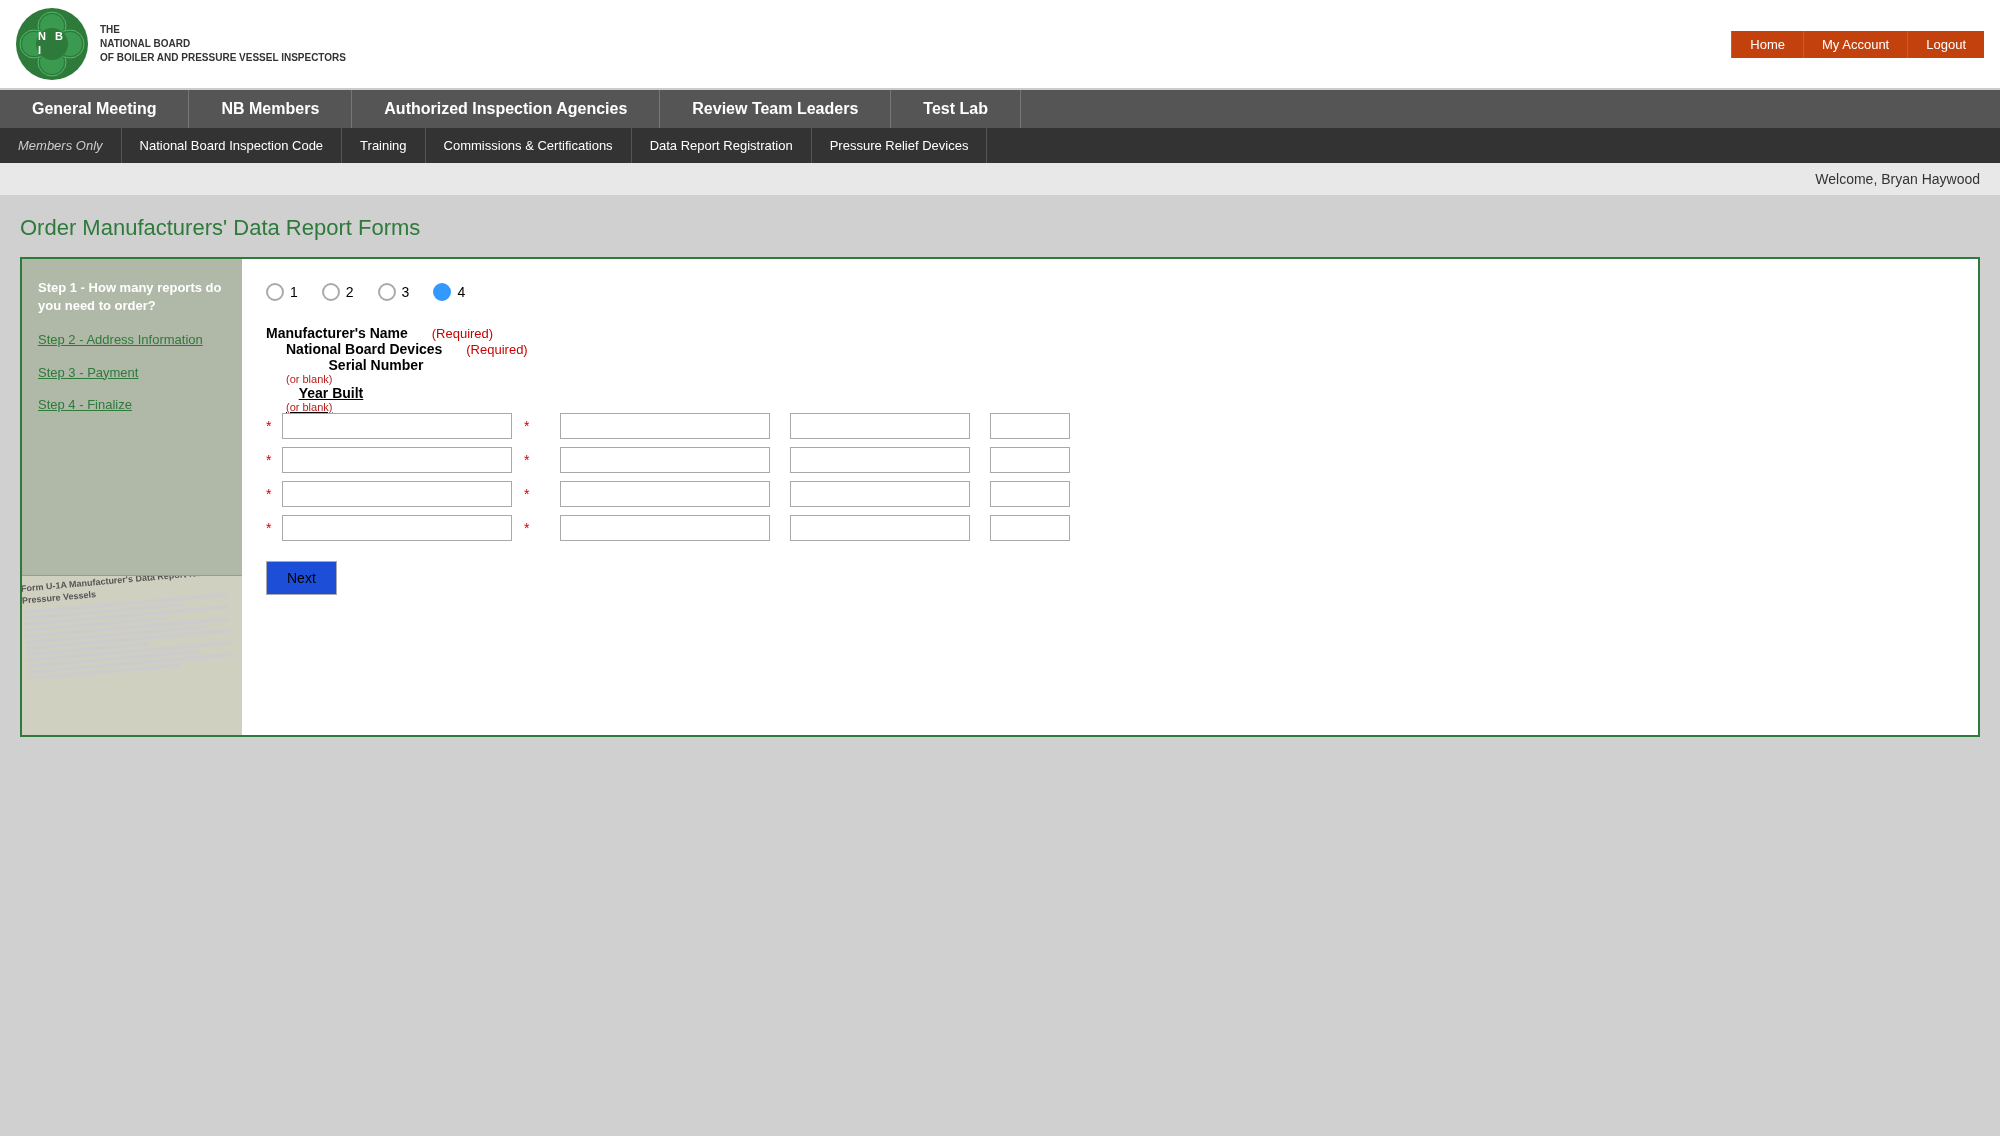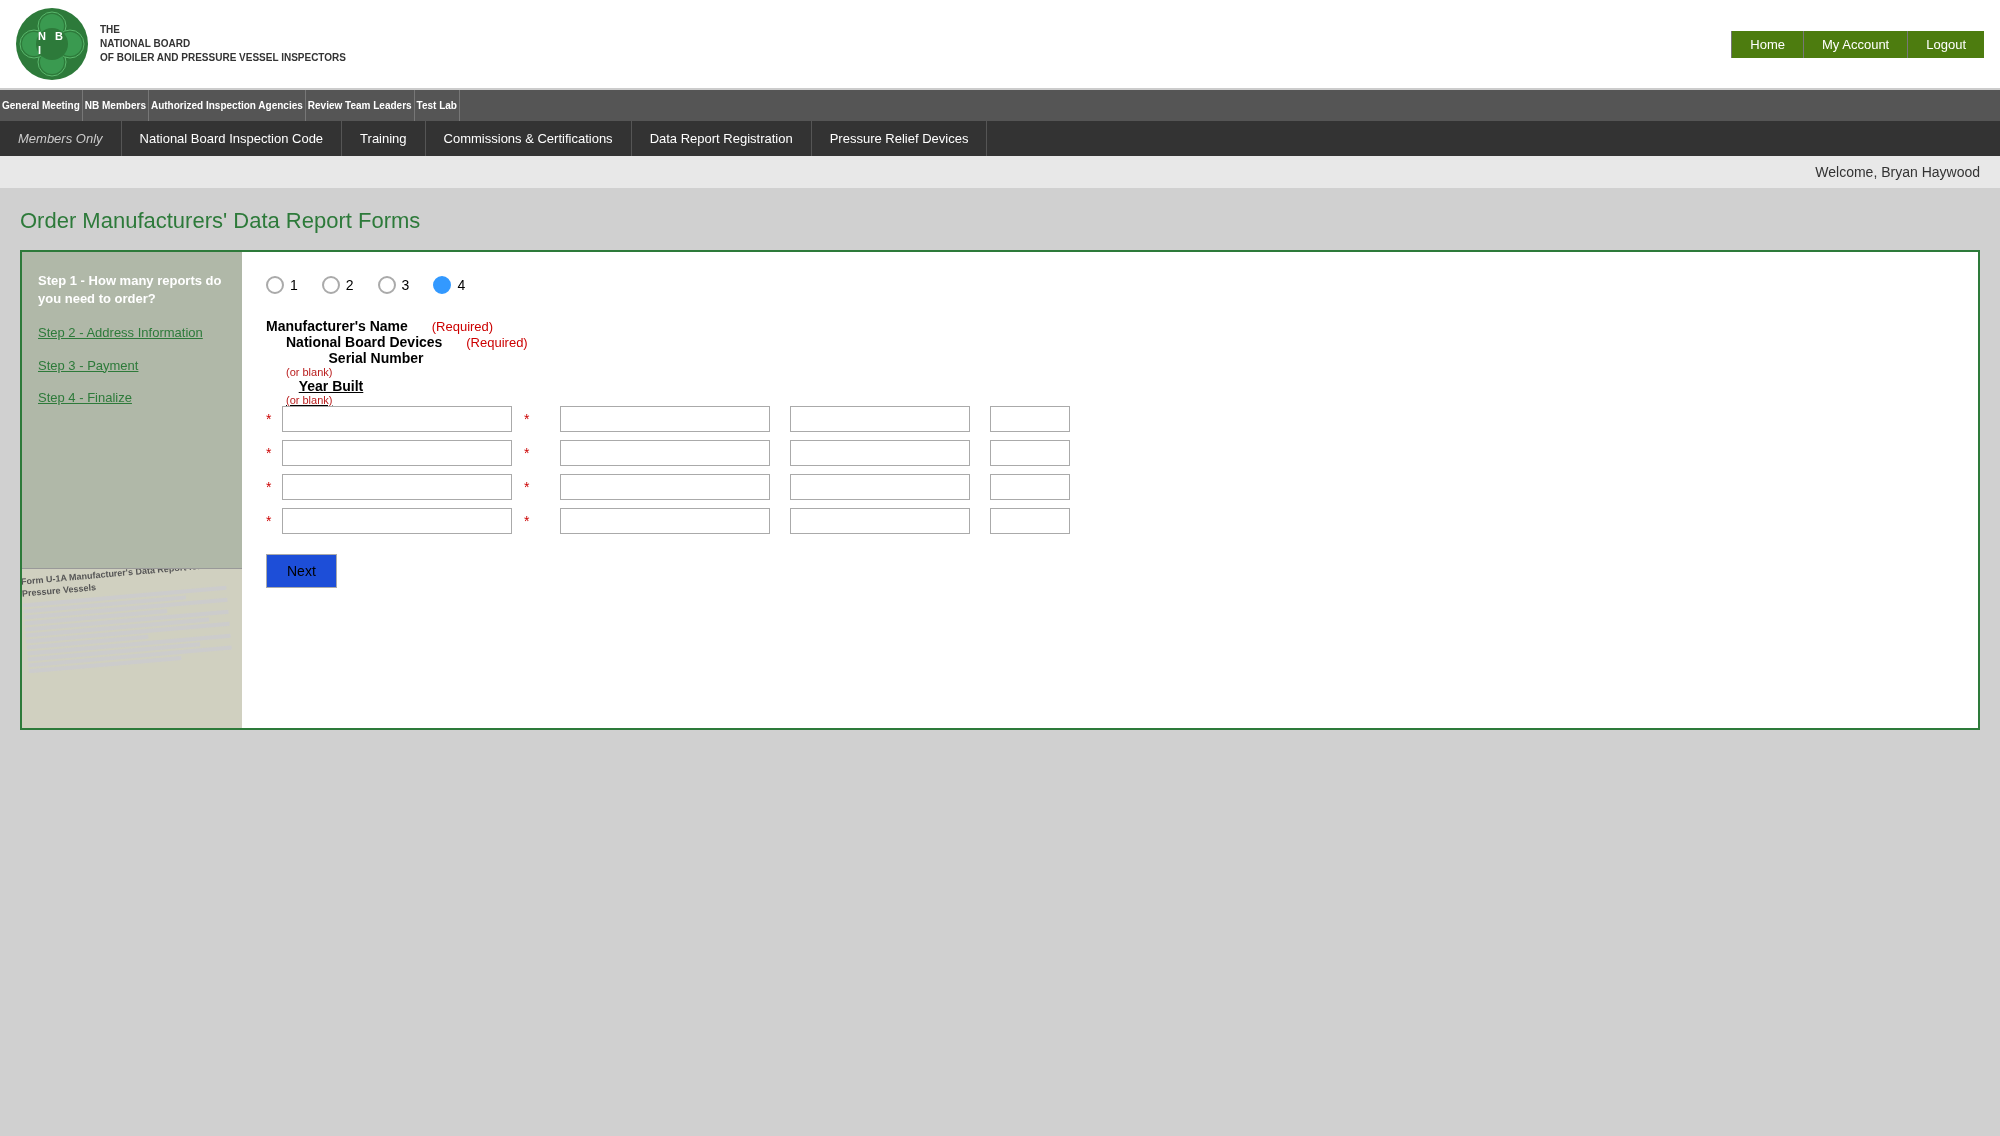--- a/index.html
+++ b/index.html
@@ -2,27 +2,27 @@
 <html><head>
   <meta charset="utf-8">
   <style>
     * { box-sizing: border-box; margin: 0; padding: 0; }
     body { font-family: Arial, sans-serif; background: #d0d0d0; font-size: 14px; }
 
     
     #header { background: #fff; display: flex; align-items: center; padding: 8px 16px; border-bottom: 2px solid #ccc; }
     #logo-area { display: flex; align-items: center; gap: 12px; flex: 1; }
     #logo-text { font-size: 10px; color: #333; font-weight: bold; text-transform: uppercase; line-height: 1.4; }
-    #top-nav { display: flex; align-items: center; gap: 0; background: #4d7c0f; padding: 0; }
+    #top-nav { display: flex; align-items: center; gap: 0; background: #c2410c; padding: 0; }
     #top-nav a { color: #fff; text-decoration: none; padding: 6px 18px; font-size: 13px; border-left: 1px solid #777; }
     #top-right { display: flex; align-items: center; gap: 0; }
 
     
     #nav-bar1 { background: #555; display: flex; align-items: stretch; }
-    #nav-bar1 a { color: #fff; text-decoration: none; padding: 10px 2px; font-size: 10px; font-weight: bold; border-right: 1px solid #777; display: flex; align-items: center; white-space: nowrap; }
+    #nav-bar1 a { color: #fff; text-decoration: none; padding: 10px 32px; font-size: 16px; font-weight: bold; border-right: 1px solid #777; display: flex; align-items: center; white-space: nowrap; }
 
     #nav-bar2 { background: #333; display: flex; align-items: stretch; }
     #nav-bar2 a { color: #fff; text-decoration: none; padding: 10px 18px; font-size: 13px; border-right: 1px solid #555; display: flex; align-items: center; white-space: nowrap; }
     #nav-bar2 a.members-only { font-style: italic; color: #ccc; font-weight: normal; }
 
     
     #welcome-bar { text-align: right; padding: 8px 20px; background: #e8e8e8; font-size: 14px; color: #333; }
 
     
     #main-content { padding: 20px; }

